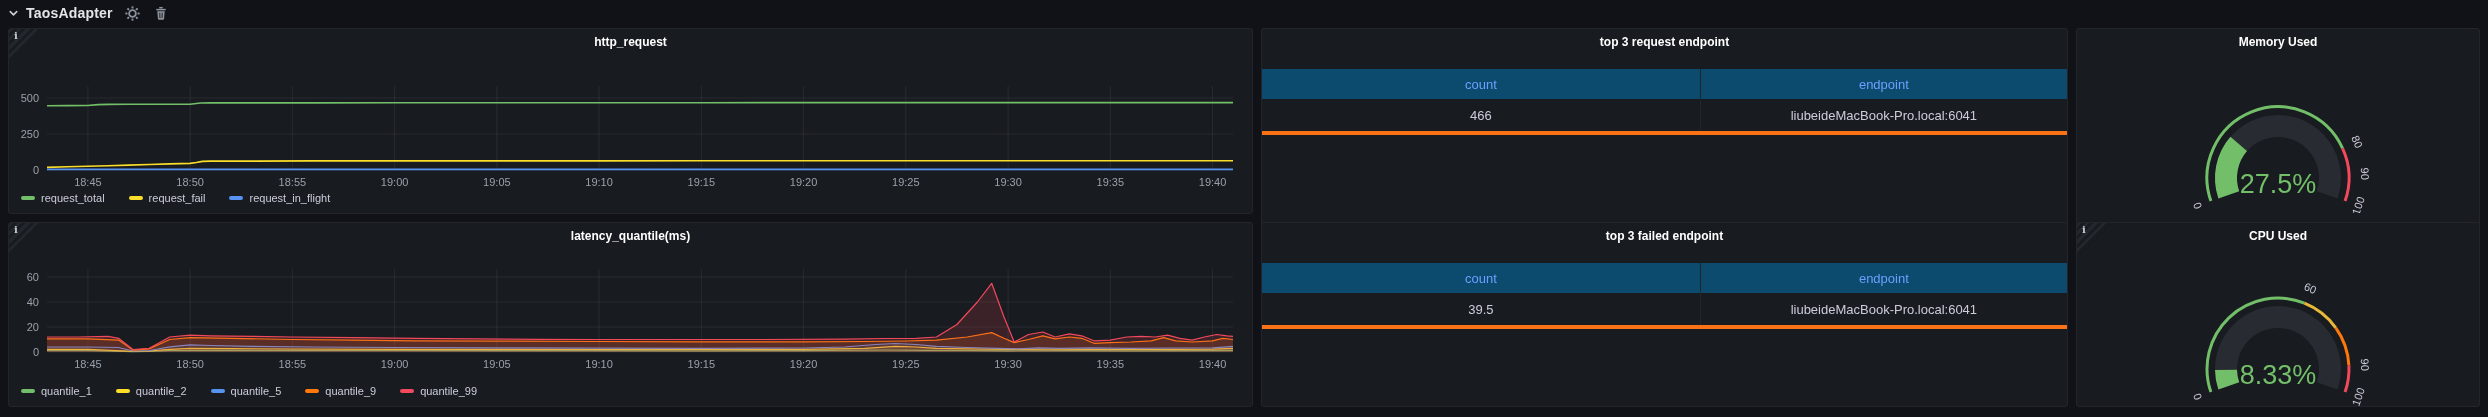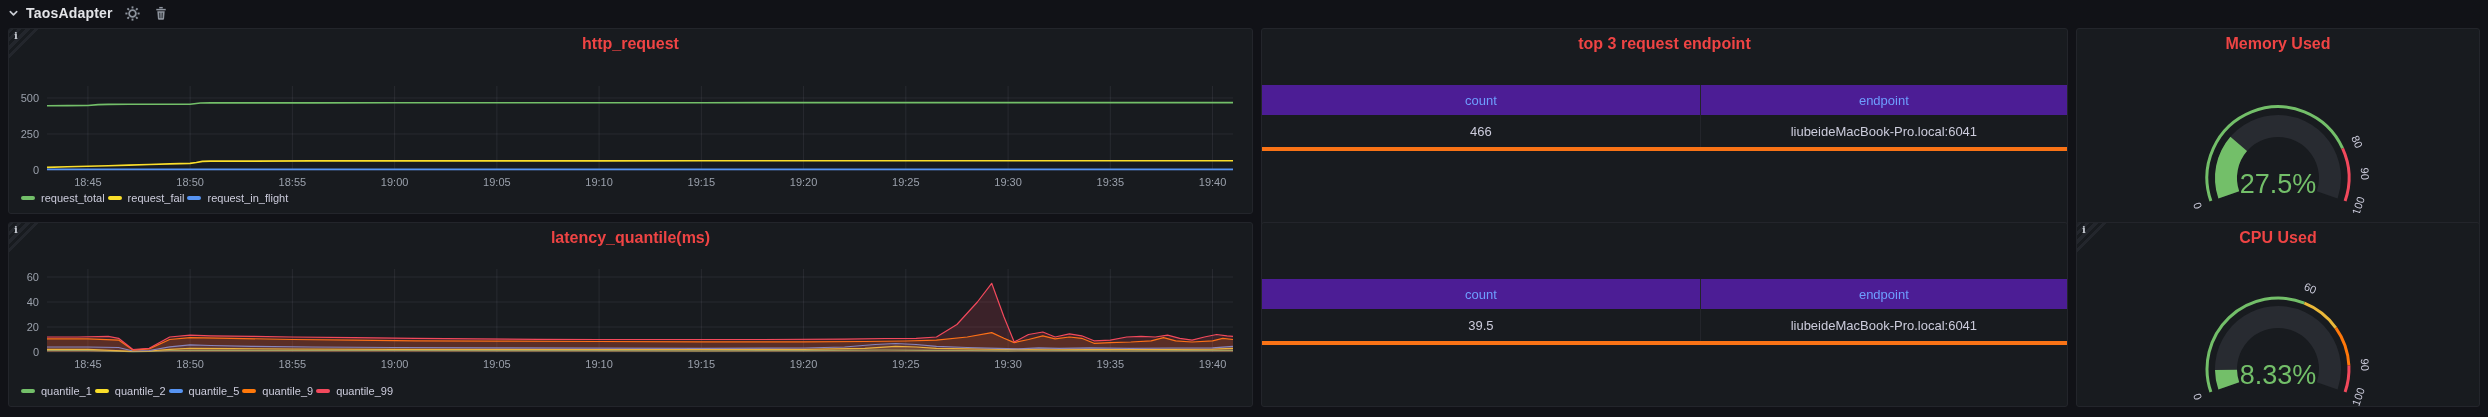--- a/index.html
+++ b/index.html
@@ -11,39 +11,39 @@
   
   .row-header { position:absolute; left:8px; top:0; height:26px; display:flex; align-items:center; gap:10px; }
   .row-toggle { display:flex; align-items:center; gap:7px; background:none; border:none; cursor:pointer; }
   .row-title-text { color:#E3E4E8; font-size:14px; font-weight:700; letter-spacing:.2px; }
   .icon-btn { background:none; border:none; cursor:pointer; display:flex; align-items:center; padding:2px; }
   .row-header svg { display:block; }
 
   
   .panel { position:absolute; background:#181B1F; border:1px solid #23252B; border-radius:3px; }
   .panel-title { position:absolute; left:0; right:0; top:6px; text-align:center;
-                 color:#ef4444; font-size:16px; font-weight:600; cursor:pointer; }
+                 color:#ffffff; font-size:12px; font-weight:600; cursor:pointer; }
   .info-corner { position:absolute; left:0; top:0; width:30px; height:30px; cursor:pointer;
                  background:repeating-linear-gradient(135deg,#23262c 0 3px,#181B1F 3px 6px);
                  clip-path:polygon(0 0,100% 0,0 100%); border-top-left-radius:3px; }
   .info-i { position:absolute; left:5px; top:1px; font-size:10px; font-weight:700; color:#C8CCD3;
             font-family:"DejaVu Serif", serif; }
 
   .chart-svg, .gauge-svg { position:absolute; inset:0; }
 
   
-  .legend { position:absolute; left:12px; bottom:9px; display:flex; gap:3px; align-items:flex-start; }
+  .legend { position:absolute; left:12px; bottom:9px; display:flex; gap:24px; align-items:flex-start; }
   .legend-item { display:flex; align-items:center; gap:6px; cursor:pointer; }
   .legend-swatch { width:14px; height:4px; border-radius:2px; display:inline-block; }
   .legend-label { color:#CCCCDC; font-size:11px; }
 
   
   .tbl { position:absolute; left:0; right:0; top:40px; }
   .tbl-row { display:flex; width:100%; }
-  .tbl-head { background:#4c1d95; height:30px;margin-top:16px; }
+  .tbl-head { background:#0c4a6e; height:30px; }
   .tbl-data { height:36px; border-bottom:4px solid #f97316; }
   .tbl-cell { display:flex; align-items:center; justify-content:center; font-size:13px; }
   .tbl-cell.c-count { width:54.5%; border-right:1px solid #23252B; }
   .tbl-cell.c-endpoint { flex:1; }
   .tbl-head .tbl-cell { color:#6E9FFF; cursor:pointer; }
   .tbl-data .tbl-cell { color:#CCCCDC; }
 
   
   .gauge-value { position:absolute; left:0; right:0; text-align:center;
                  font-size:27px; font-weight:400; color:#73BF69; }
@@ -244,20 +244,21 @@
           <span class="legend-label">quantile_9</span>
         </span>
         <span class="legend-item">
           <span class="legend-swatch" style="background: rgb(242, 73, 92);"></span>
           <span class="legend-label">quantile_99</span>
         </span>
       </div>
   </section>
 
   <section class="panel" style="left:1261px; top:222px; width:807px; height:185px;">
+    <h2 class="panel-title">top 3 failed endpoint</h2>
     <div class="tbl">
       <div class="tbl-row tbl-head">
         <div class="tbl-cell c-count">count</div>
         <div class="tbl-cell c-endpoint">endpoint</div>
       </div>
       <div class="tbl-row tbl-data">
         <div class="tbl-cell c-count">39.5</div>
         <div class="tbl-cell c-endpoint">liubeideMacBook-Pro.local:6041</div>
       </div>
     </div>

